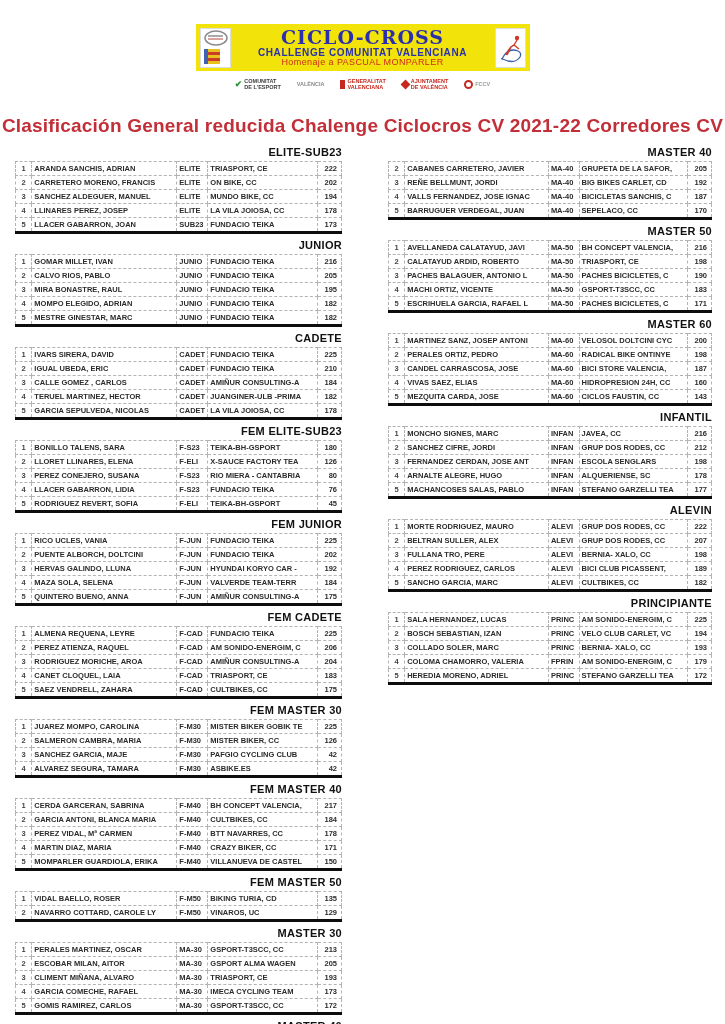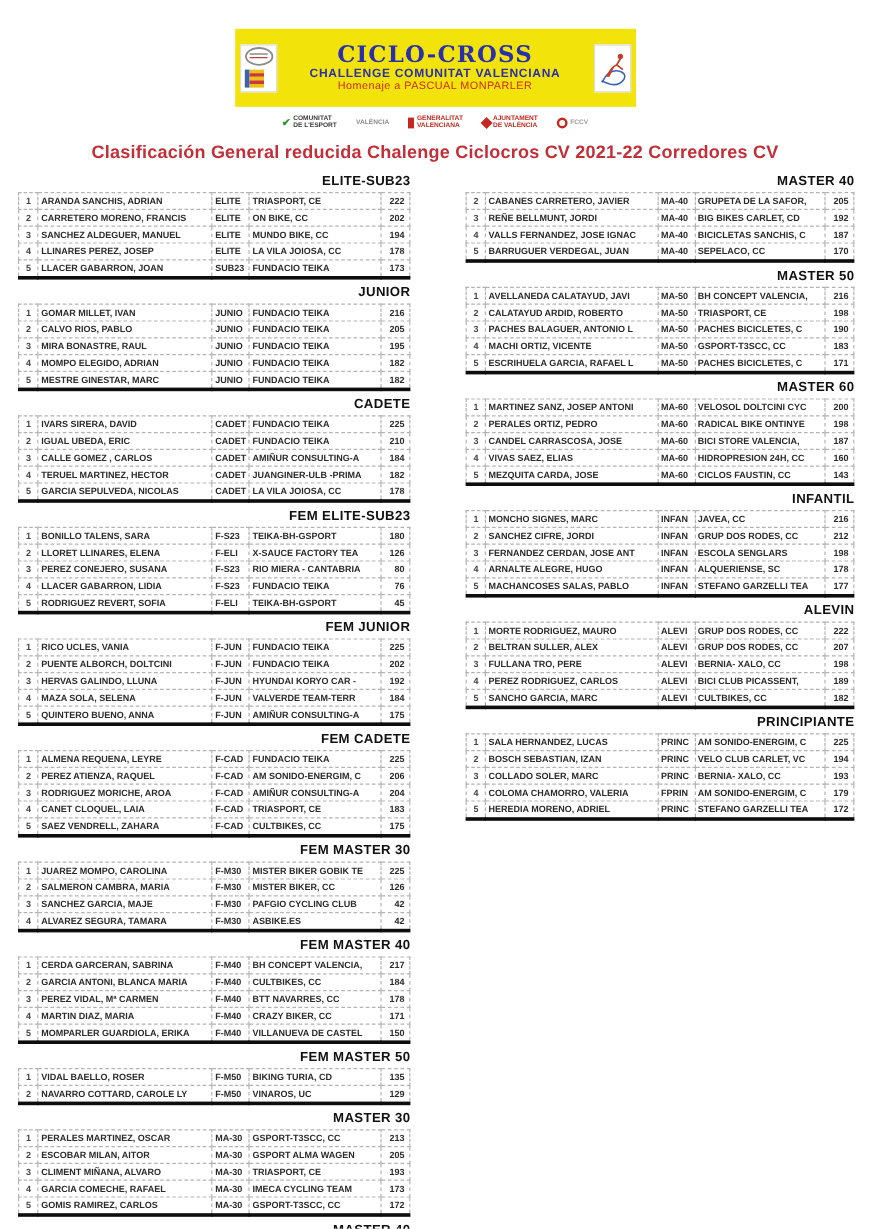--- a/index.html
+++ b/index.html
@@ -5,21 +5,21 @@
   * { margin:0; padding:0; box-sizing:border-box; }
   html,body { background:#ffffff; }
   body {
     width:725px; height:1024px; margin:0 auto; position:relative;
     font-family:"Liberation Sans", sans-serif; color:#1a1a1a;
   }
   .page { width:725px; height:1024px; overflow:hidden; padding-top:24px; }
 
   
   .banner {
-    width:334px; height:65px; margin:0 auto; background:#f2e40b;
+    width:334px; height:47px; margin:0 auto; background:#f2e40b;
     display:flex; align-items:center; 
     padding:3px 4px;
   }
   .banner-logo { background:#fff; width:31px; height:40px; flex:0 0 auto; border:1px solid #ddd; }
   .banner-center { flex:1; text-align:center; line-height:1.05; padding:0 2px; }
   .banner-title {
     font-family:"DejaVu Serif", serif; font-weight:bold; font-size:19px;
     color:#2a2fae; letter-spacing:1px; white-space:nowrap;
   }
   .banner-subtitle {
@@ -37,22 +37,22 @@
   .sponsor { display:flex; align-items:center; gap:2px; }
   .sponsor-label { font-size:5.5px; font-weight:bold; line-height:1.1; white-space:pre-line; }
   .sp-icon { display:inline-block; }
   .sp-check { color:#2f9440; font-size:9px; font-weight:bold; }
   .sp-gv { width:5px; height:9px; background:#c4281e; }
   .sp-aj { width:7px; height:7px; background:#c4281e; transform:rotate(45deg); }
   .sp-fccv { width:9px; height:9px; border:2.5px solid #c4281e; border-radius:50%; }
 
   
   .page-title {
-    text-align:center; font-weight:bold; font-size:15px; color:#c22f38;
-    margin-top:7px; letter-spacing:0.2px;
+    text-align:center; font-weight:bold; font-size:19px; color:#c22f38;
+    margin-top:21px; letter-spacing:0.2px;
   }
 
   
   .columns { display:flex; justify-content:space-between; padding:7px 13px 0 15px; }
   .col { }
   .col-left  { width:327px; }
   .col-right { width:324px; }
 
   .section { margin-bottom:5px; }
   .section-title {

